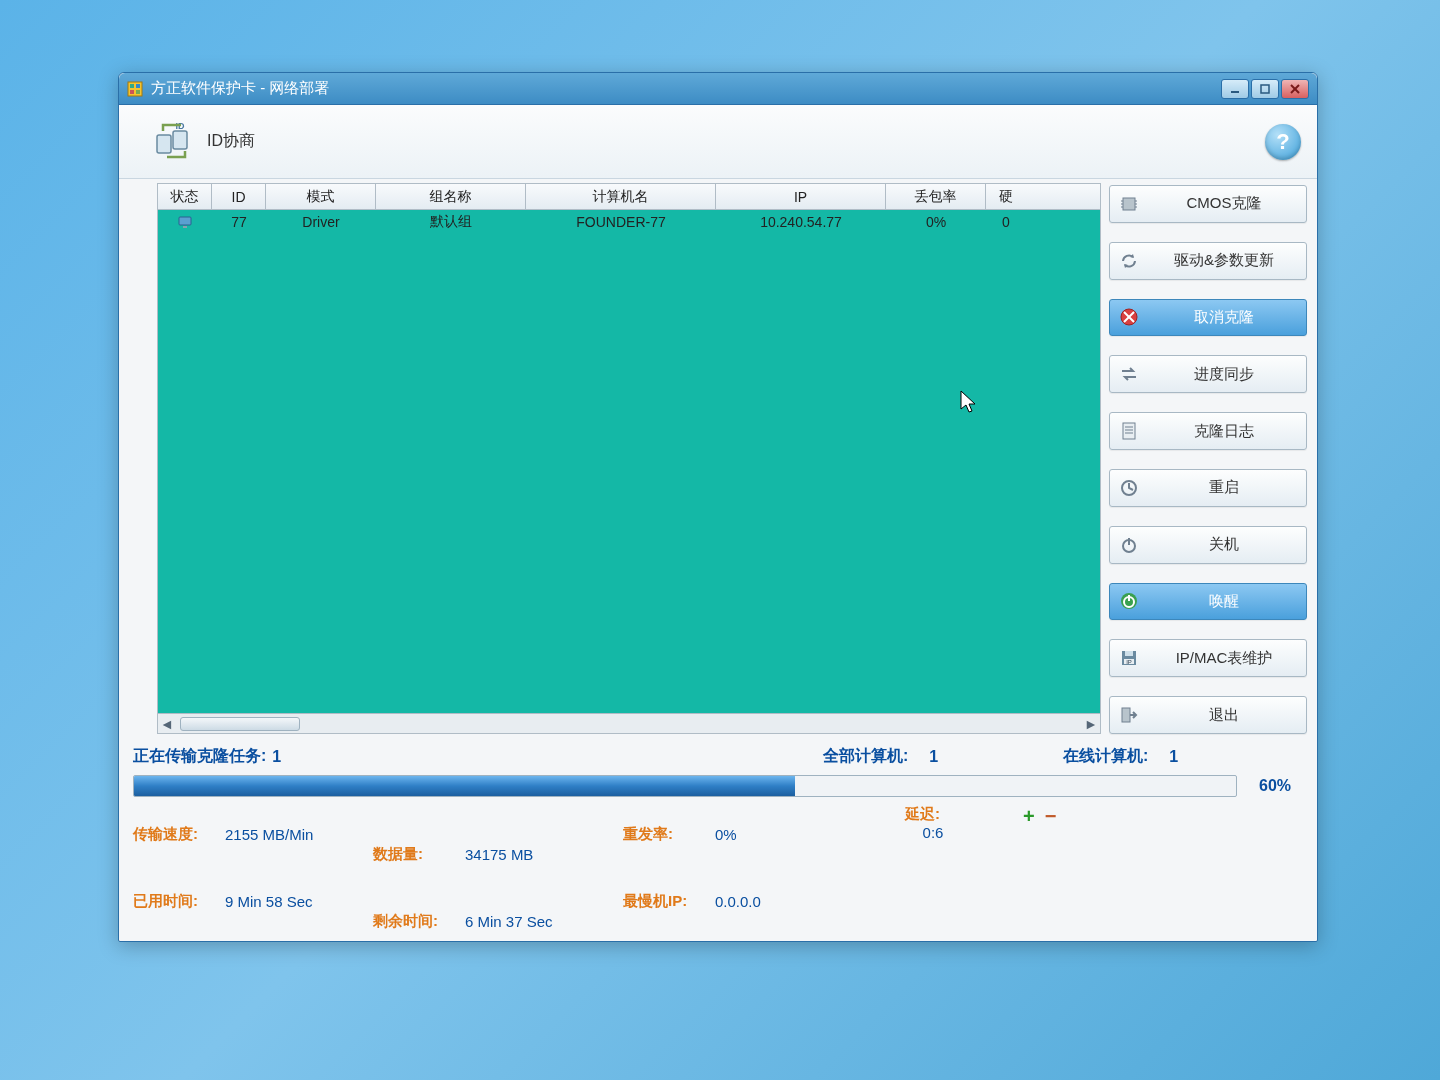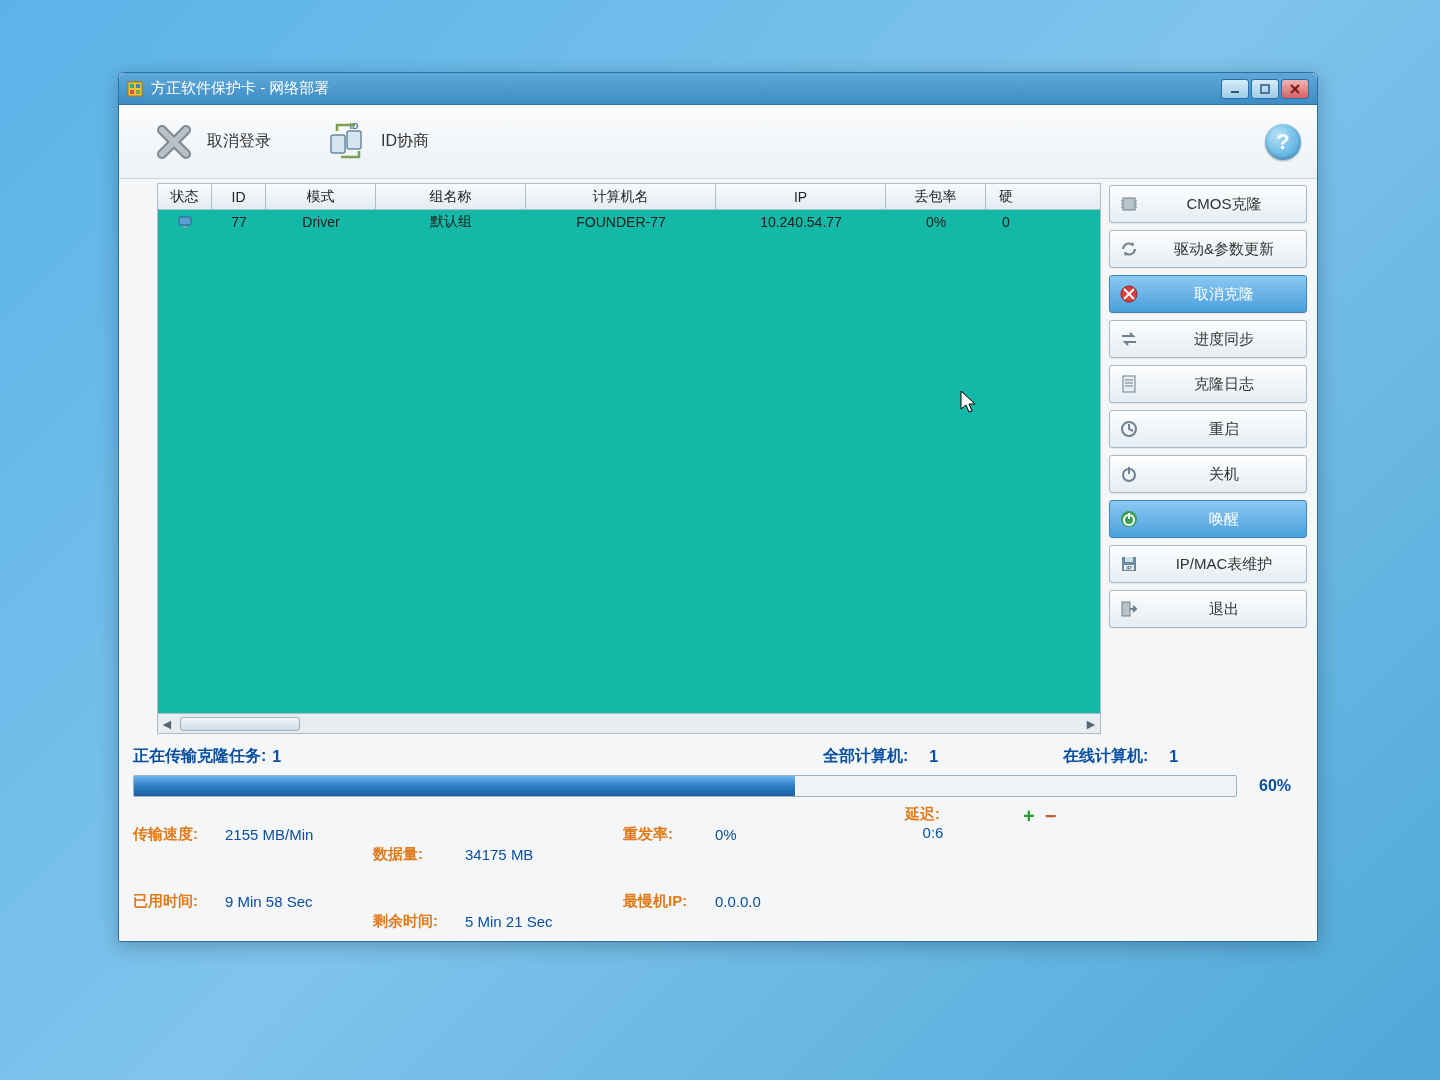--- a/index.html
+++ b/index.html
@@ -95,21 +95,21 @@
   .tr { display: flex; height: 24px; align-items: center; font-size: 14px; color: #222; }
   .td { display:flex; align-items:center; justify-content:center; }
   .hscroll {
     height: 20px; background: #e8edf1; border-top: 1px solid #b0bcc6;
     display:flex; align-items:center;
   }
   .hscroll .thumb { height: 14px; background: linear-gradient(to bottom,#f4f7fa,#cddbe5); border:1px solid #9fb2c0; border-radius:3px; }
   .hscroll .arrow { width: 18px; height: 18px; display:flex; align-items:center; justify-content:center; color:#567; cursor:pointer; }
 
   .side-actions {
-    width: 198px; display:flex; flex-direction: column; gap: 7px; padding-top: 2px;
+    width: 198px; display:flex; flex-direction: column; gap: 19px; padding-top: 2px;
   }
   .act-btn {
     height: 38px;
     background: linear-gradient(to bottom, #fdfefe 0%, #e5edf3 100%);
     border: 1px solid #a8b8c4;
     border-radius: 3px;
     display:flex; align-items:center;
     padding: 0 8px; gap: 10px;
     cursor: pointer;
     font-size: 15px; color: #333;
@@ -196,31 +196,20 @@
       <div class="win-btn close">
           <svg width="12" height="12" viewBox="0 0 12 12">
             <line x1="2" y1="2" x2="10" y2="10" stroke="#7a1a1a" stroke-width="2"></line>
             <line x1="10" y1="2" x2="2" y2="10" stroke="#7a1a1a" stroke-width="2"></line>
           </svg>
         </div>
     </div>
   </div>
 
   <div class="toolbar">
-    <div class="tool-btn">
-      <span class="ticon">
-          <svg width="40" height="40" viewBox="0 0 40 40">
-            <line x1="8" y1="8" x2="32" y2="32" stroke="#808890" stroke-width="10" stroke-linecap="round"></line>
-            <line x1="32" y1="8" x2="8" y2="32" stroke="#808890" stroke-width="10" stroke-linecap="round"></line>
-            <line x1="8" y1="8" x2="32" y2="32" stroke="#b8c0c8" stroke-width="6" stroke-linecap="round"></line>
-            <line x1="32" y1="8" x2="8" y2="32" stroke="#b8c0c8" stroke-width="6" stroke-linecap="round"></line>
-          </svg>
-        </span>
-      <span class="tlabel">取消登录</span>
-    </div>
     <div class="tool-btn">
       <span class="ticon">
           <svg width="42" height="42" viewBox="0 0 42 42">
             <rect x="4" y="14" width="14" height="18" rx="2" fill="#d6e6f0" stroke="#6a8aa0" stroke-width="1.5"></rect>
             <rect x="20" y="10" width="14" height="18" rx="2" fill="#d6e6f0" stroke="#6a8aa0" stroke-width="1.5"></rect>
             <text x="27" y="8" font-size="9" fill="#4a78a0" text-anchor="middle" font-weight="bold">ID</text>
             <path d="M10 10 L10 4 L28 4" fill="none" stroke="#7aa050" stroke-width="2.5"></path>
             <path d="M32 30 L32 36 L14 36" fill="none" stroke="#7aa050" stroke-width="2.5"></path>
           </svg>
         </span>
@@ -413,21 +402,21 @@
         <span class="minus">−</span>
       </div>
     </div>
     <div class="stats">
       <div class="stat col1">
           <span class="k">已用时间:</span>
           <span class="v">9 Min 58 Sec</span>
         </div>
       <div class="stat col2">
           <span class="k">剩余时间:</span>
-          <span class="v">5 Min 21 Sec</span>
+          <span class="v">6 Min 37 Sec</span>
         </div>
       <div class="stat col3">
           <span class="k">最慢机IP:</span>
           <span class="v">0.0.0.0</span>
         </div>
     </div>
   </div>
 
 </div>
 

